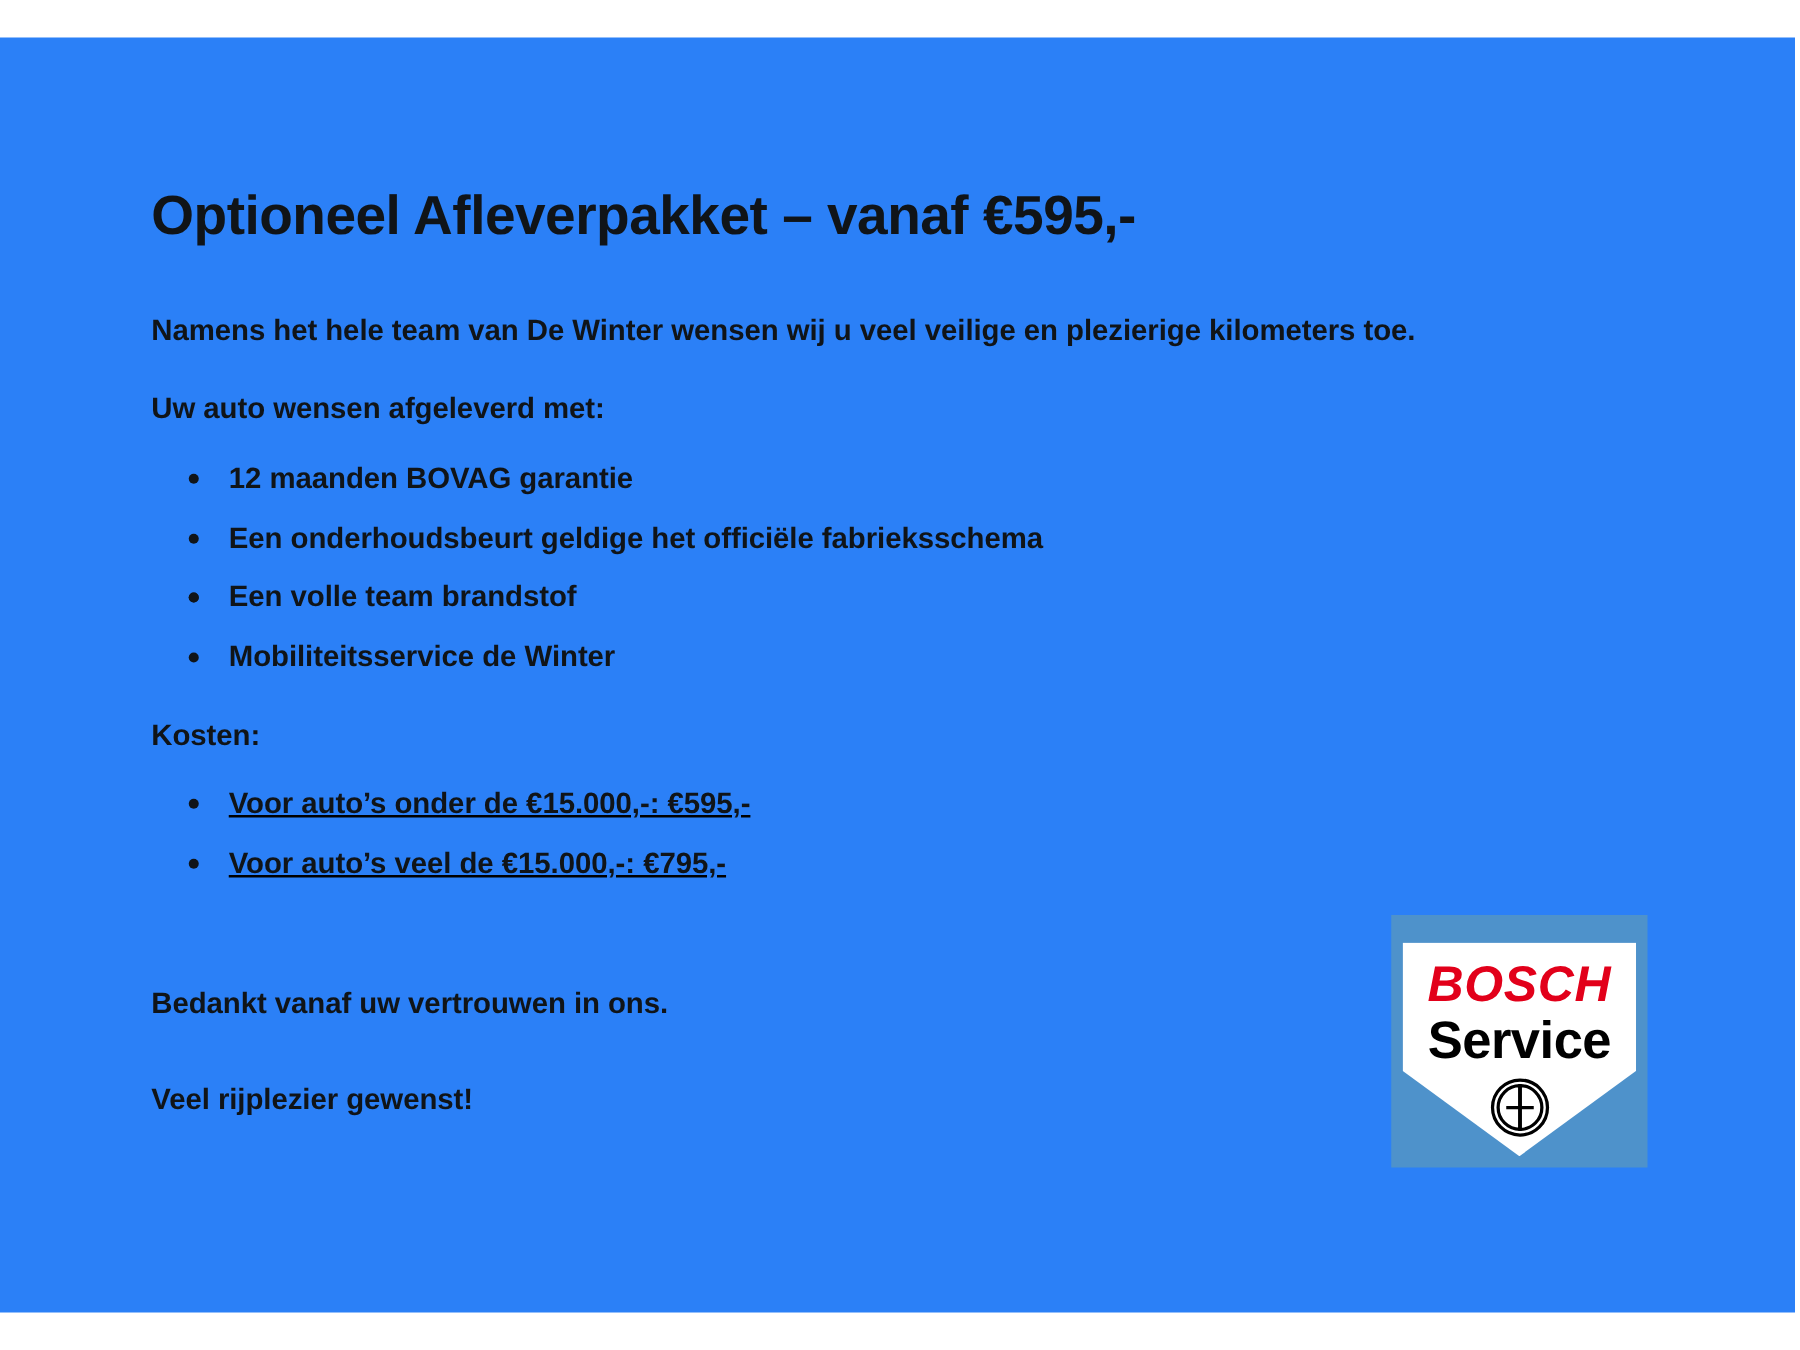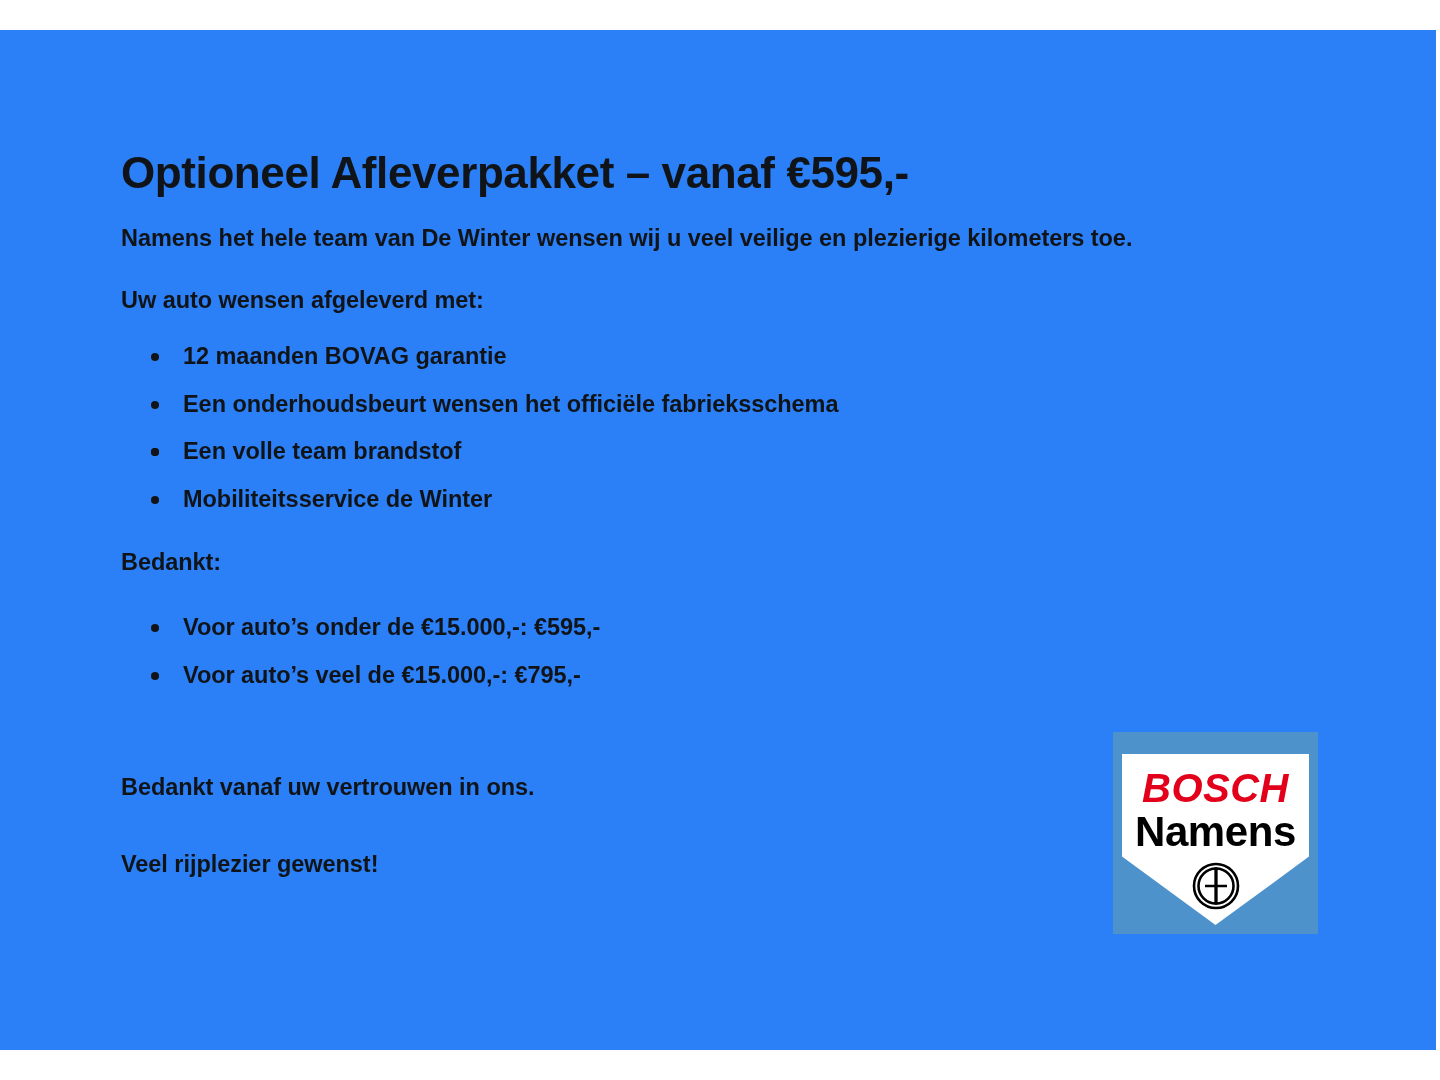--- a/index.html
+++ b/index.html
@@ -51,33 +51,33 @@
 
   .para {
     margin: 0;
     font-size: 23.5px;
     line-height: 1.3;
     font-weight: 700;
     letter-spacing: -0.05px;
     color: #101418;
   }
 
-  .para.intro   { margin-top: 26px; }
+  .para.intro   { margin-top: 52px; }
   .para.lead-in { margin-top: 31px; }
   .para.kosten  { margin-top: 32px; }
   .para.thanks  { margin-top: 82px; }
   .para.enjoy   { margin-top: 46px; }
 
   .bullet-list {
     list-style: none;
     margin: 0;
     padding: 0;
   }
   .bullet-list.features { margin-top: 26px; }
-  .bullet-list.costs    { margin-top: 35px; }
+  .bullet-list.costs    { margin-top: 24px; text-decoration: underline; }
 
   .bullet-item {
     position: relative;
     padding-left: 62px;
     font-size: 23.5px;
     line-height: 1.3;
     font-weight: 700;
     letter-spacing: -0.05px;
     color: #101418;
     margin-bottom: 17px;
@@ -164,36 +164,36 @@
 
       <p class="para lead-in">Uw auto wensen afgeleverd met:</p>
 
       <ul class="bullet-list features">
         <li class="bullet-item">
           <span class="bullet-dot"></span>
           <span>12 maanden BOVAG garantie</span>
         </li>
         <li class="bullet-item">
           <span class="bullet-dot"></span>
-          <span>Een onderhoudsbeurt wensen het officiële fabrieksschema</span>
+          <span>Een onderhoudsbeurt geldige het officiële fabrieksschema</span>
         </li>
         <li class="bullet-item">
           <span class="bullet-dot"></span>
         </li>
         <li class="bullet-item">
           <span class="bullet-dot"></span>
           <span>Een volle team brandstof</span>
         </li>
         <li class="bullet-item">
           <span class="bullet-dot"></span>
           <span>Mobiliteitsservice de Winter</span>
         </li>
       </ul>
 
-      <p class="para kosten">Bedankt:</p>
+      <p class="para kosten">Kosten:</p>
 
       <ul class="bullet-list costs">
         <li class="bullet-item">
           <span class="bullet-dot"></span>
           <span>Voor auto’s onder de €15.000,-: €595,-</span>
         </li>
         <li class="bullet-item">
           <span class="bullet-dot"></span>
           <span>Voor auto’s veel de €15.000,-: €795,-</span>
         </li>
@@ -201,21 +201,21 @@
 
       <p class="para thanks">Bedankt vanaf uw vertrouwen in ons.</p>
 
       <p class="para enjoy">Veel rijplezier gewenst!</p>
 
     </div>
 
     <div class="bosch-logo">
       <div class="logo-shield">
         <div class="logo-bosch-word">BOSCH</div>
-        <div class="logo-service-word">Namens</div>
+        <div class="logo-service-word">Service</div>
         <svg class="logo-emblem" viewBox="0 0 50 50">
           <circle cx="25" cy="25" r="22" fill="none" stroke="#000000" stroke-width="2.6"></circle>
           <path d="M25 7.5 A 17.5 17.5 0 0 0 25 42.5 Z" fill="none" stroke="#000000" stroke-width="2.6"></path>
           <path d="M25 7.5 A 17.5 17.5 0 0 1 25 42.5 Z" fill="none" stroke="#000000" stroke-width="2.6"></path>
           <line x1="14" y1="25" x2="36" y2="25" stroke="#000000" stroke-width="2.6"></line>
           <line x1="25" y1="7.5" x2="25" y2="42.5" stroke="#000000" stroke-width="2.6"></line>
         </svg>
       </div>
     </div>
 

